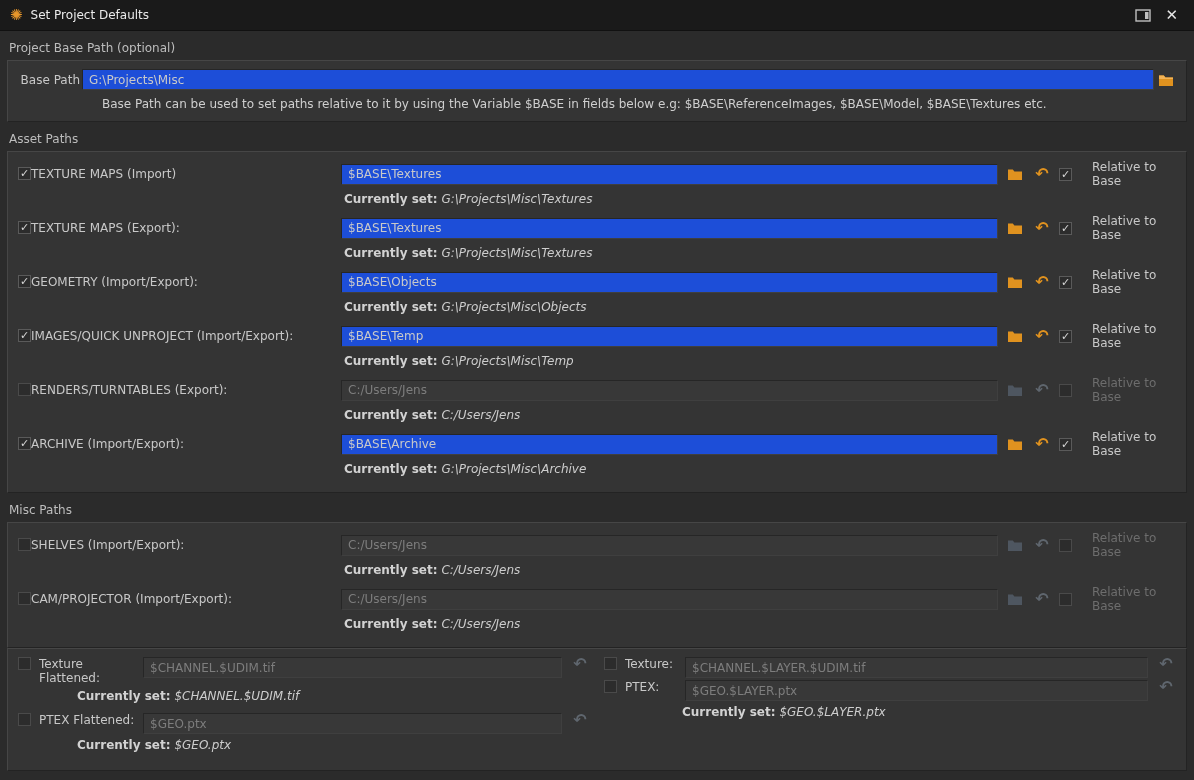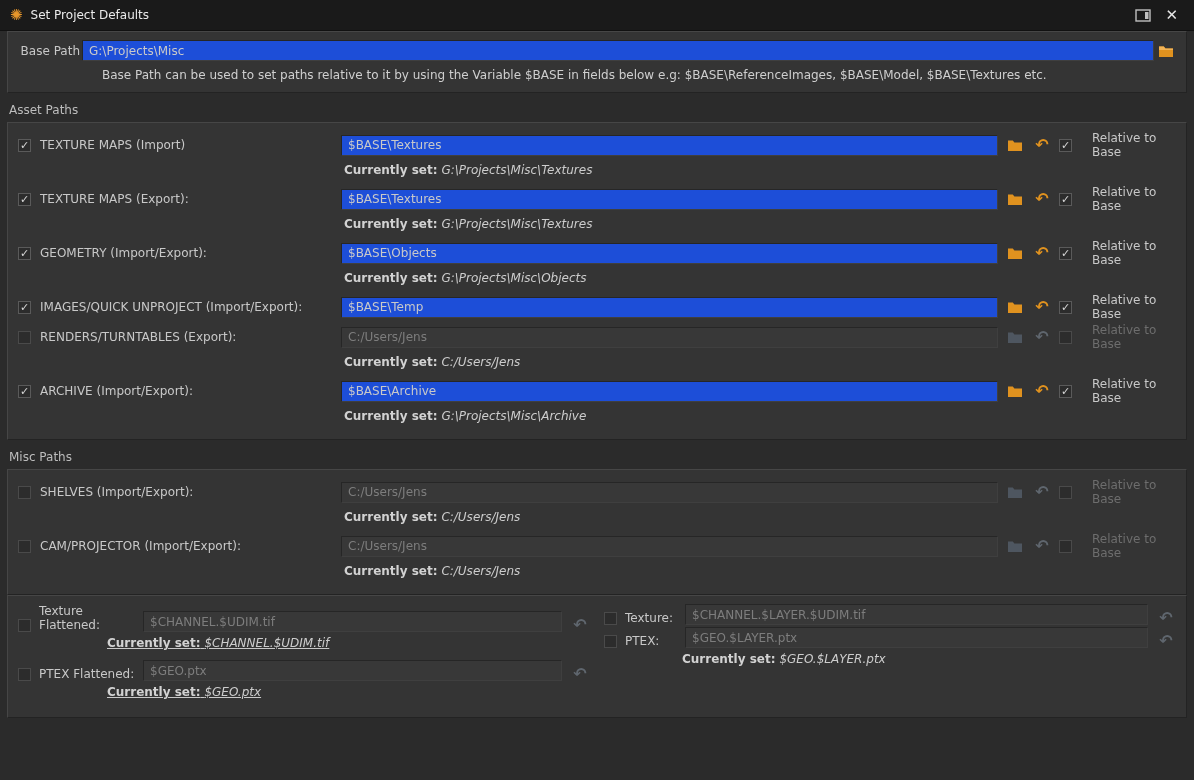--- a/index.html
+++ b/index.html
@@ -39,21 +39,21 @@
     flex:1; height:21px; background:#1d4ed8; color:#c9c9c9;
     border:1px solid; border-color:#262626 #3f3f3f #3f3f3f #262626;
     padding:0 6px; font-family:"DejaVu Sans","Liberation Sans",sans-serif;
     font-size:12px; outline:none;
   }
   .bp-help { margin:7px 0 2px 84px; color:#cfcfcf; }
 
   
   .rowblock { margin-bottom:2px; }
   .arow { display:flex; align-items:center; gap:7px; }
-  .lblwrap { width:316px; display:flex; align-items:center; gap:9px; flex:0 0 316px; }
+  .lblwrap { width:316px; display:flex; flex:0 0 316px; }
   .cb {
     width:13px; height:13px; flex:0 0 13px; background:#2c2c2c;
     border:1px solid #5a5a5a; display:inline-flex; align-items:center;
     justify-content:center; font-size:11px; line-height:13px; color:#d6d6d6;
     cursor:default;
   }
   .cb.on::after { content:"✓"; }
   .icon { width:20px; flex:0 0 20px; display:inline-flex; justify-content:center; }
   .folder { color:#e0921f; }
   .folder svg { fill:currentColor; display:block; }
@@ -64,44 +64,45 @@
   .current i { font-style:italic; color:#cdcdcd; }
   .rowblock.disabled .pinput { color:#7d7d7d; background:#383838; }
   .rowblock.disabled .folder { color:#4e5660; }
   .rowblock.disabled .undo { color:#5f666e; }
   .rowblock.disabled .rellabel { color:#6d6d6d; }
   .rowblock.disabled .cb { border-color:#4a4a4a; }
 
   
   .ft-panel { display:flex; gap:14px; }
   .ft-col { flex:1; min-width:0; }
-  .ftrow { display:flex; align-items:flex-end; gap:8px; }
+  .ftrow { display:flex; align-items:flex-start; gap:8px; }
   .ft-label-l { width:96px; flex:0 0 96px; }
   .ft-label-r { width:52px; flex:0 0 52px; }
-  .ft-current-l { margin:4px 0 10px 89px;text-decoration:underline; }
+  .ft-current-l { margin:4px 0 10px 59px; }
   .ft-current-r { margin:4px 0 10px 78px; }
 </style>
 </head>
 <body>
 
 <div class="titlebar">
   <span class="app-icon">✺</span>
   <span class="title-text">Set Project Defaults</span>
   <span class="titlebar-spacer"></span>
   <span class="win-icon">
     <svg width="16" height="13" viewBox="0 0 16 13">
         <rect x="1" y="1" width="14" height="11" fill="none" stroke="#c0c0c0" stroke-width="1.4"></rect>
         <rect x="10" y="3" width="3.5" height="7" fill="#c0c0c0"></rect>
       </svg>
   </span>
   <span class="close-btn">✕</span>
 </div>
 
 <div class="main">
 
+  <div class="section-title">Project Base Path (optional)</div>
   <div class="panel">
     <div class="bp-row">
       <span class="bp-label">Base Path</span>
       <input class="pinput" value="G:\Projects\Misc" style="">
       <span class="icon folder">
         <svg width="16" height="14" viewBox="0 0 16 14">
             <path d="M1 2.5h4.8l1.6 2H15V13H1z"></path>
             <path d="M1 2.5h4.8l1.6 2H15v1.6H1z" fill="#f2b356"></path>
           </svg>
       </span>
@@ -186,20 +187,21 @@
             <svg width="16" height="14" viewBox="0 0 16 14">
               <path d="M1 2.5h4.8l1.6 2H15V13H1z"></path>
             </svg>
           </span>
         <span class="icon undo">↶</span>
         <div class="relwrap">
           <span class="cb on"></span>
           <span class="rellabel">Relative to Base</span>
         </div>
       </div>
+      <div class="current"><b>Currently set:</b> <i>G:\Projects\Misc\Temp</i></div>
     </div>
 
     <div class="rowblock disabled">
       <div class="arow">
         <div class="lblwrap">
           <span class="cb"></span>
           <span class="rlabel">RENDERS/TURNTABLES (Export):</span>
         </div>
         <input class="pinput" value="C:/Users/Jens" style="">
         <span class="icon folder">

